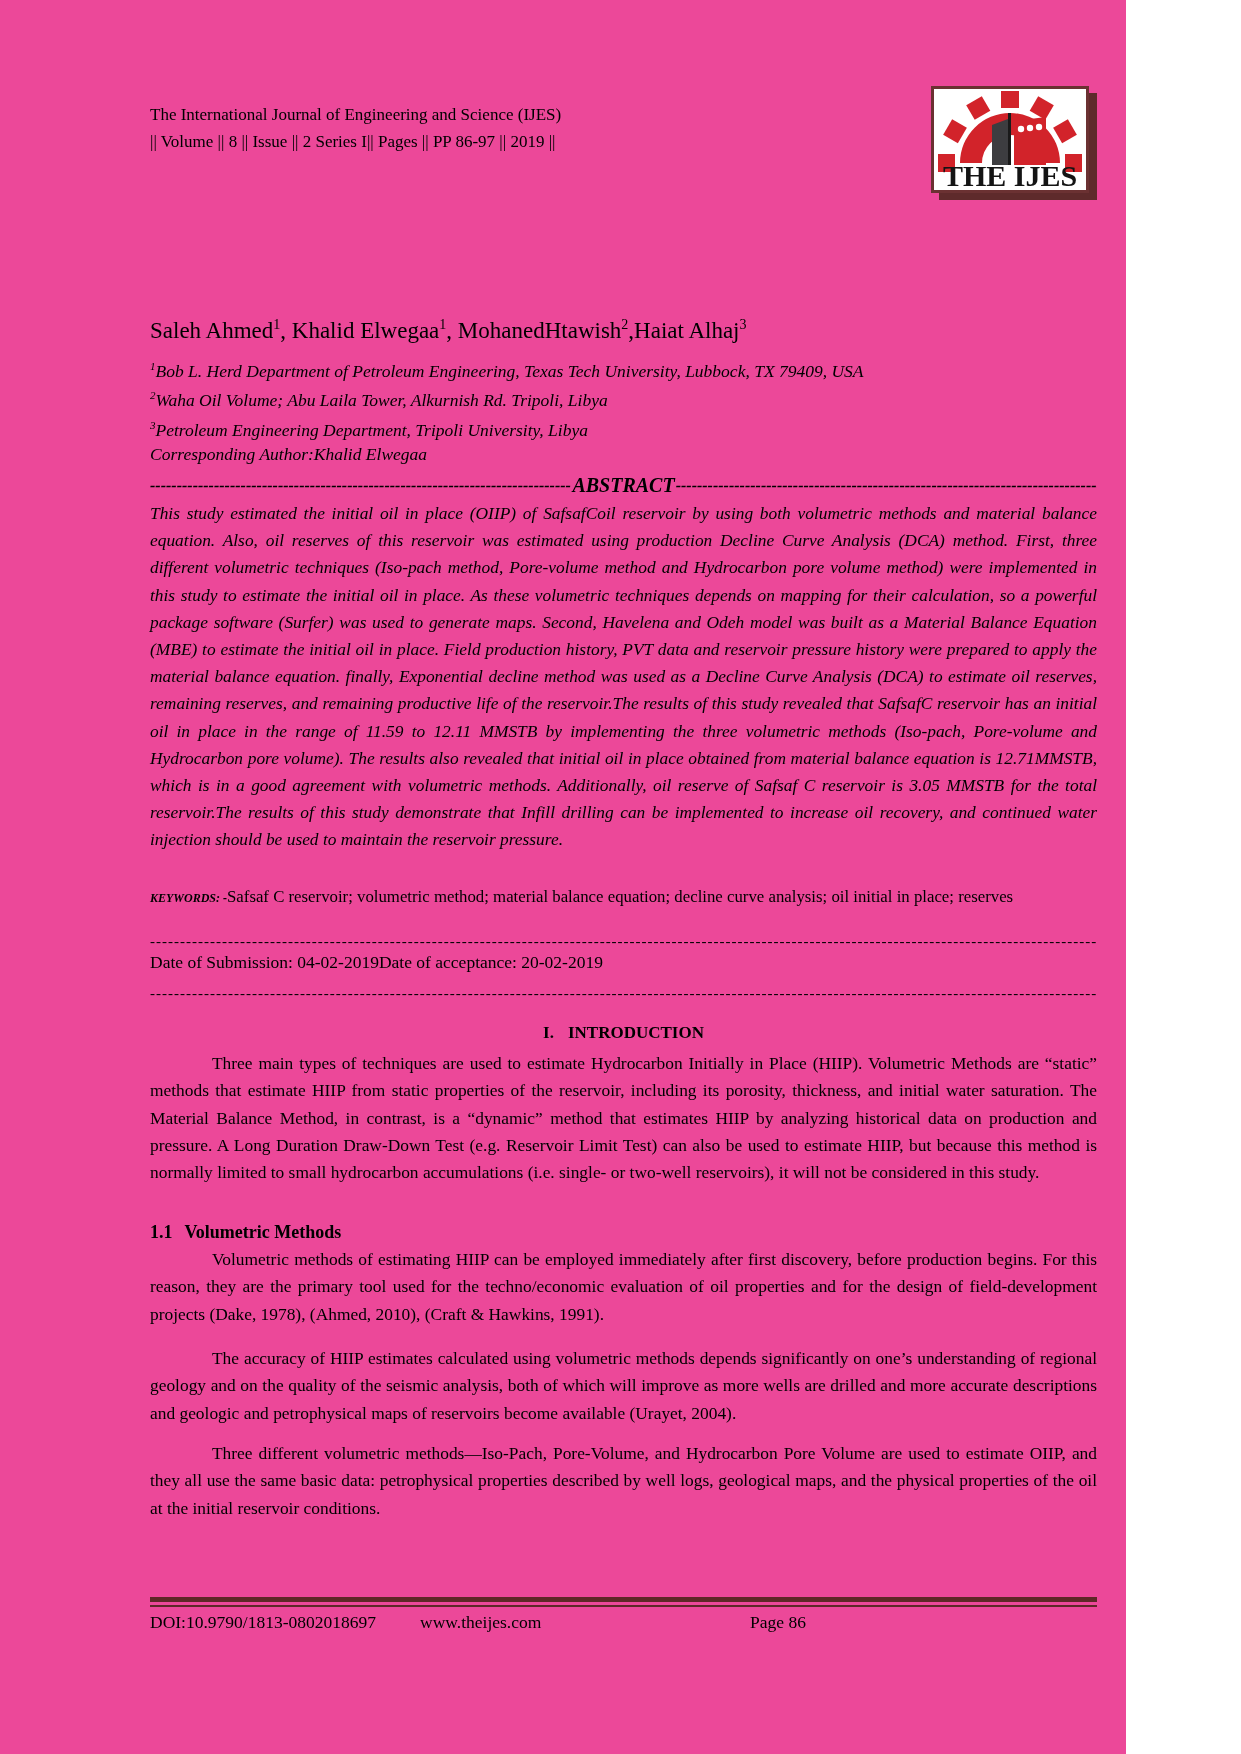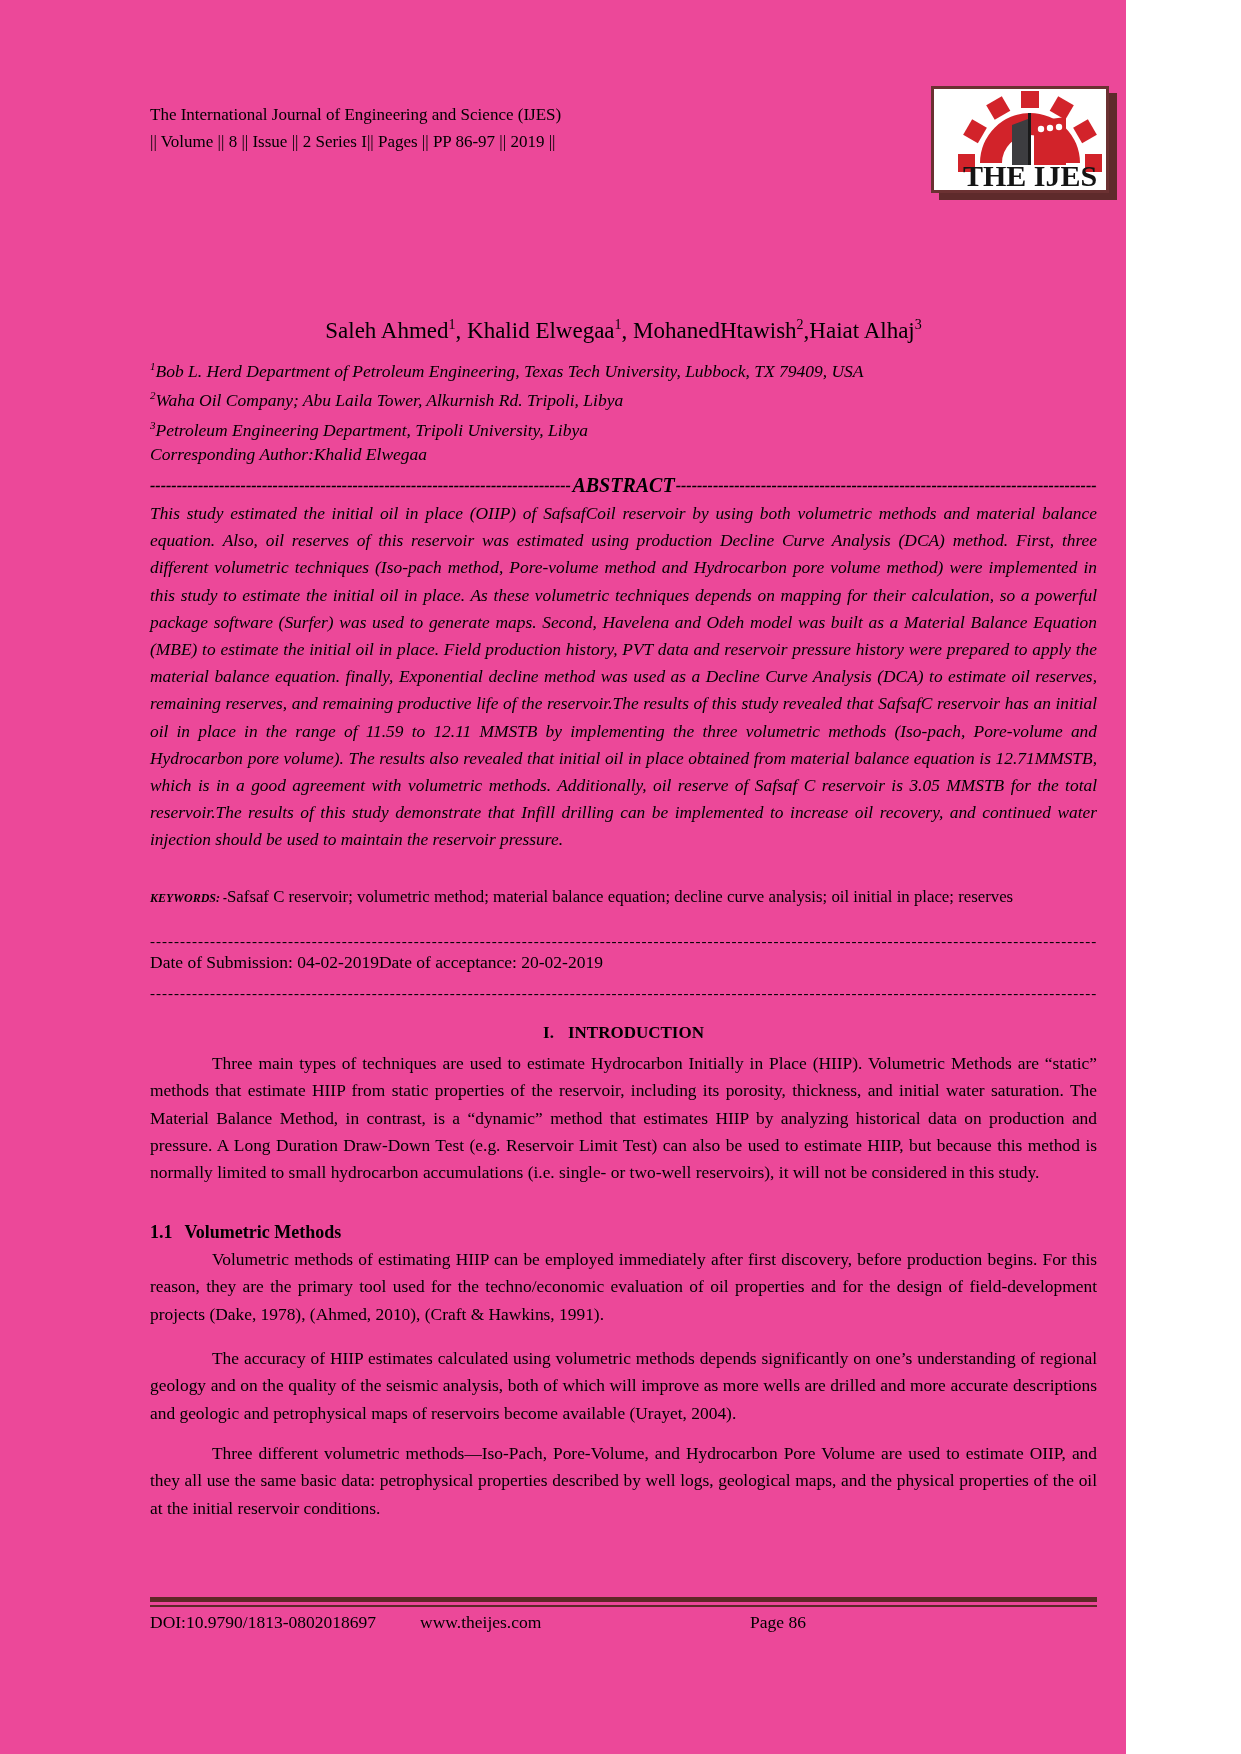--- a/index.html
+++ b/index.html
@@ -9,27 +9,27 @@
   }
   .content { position:absolute; left:150px; top:0; width:947px; height:100%; }
   .abs { position:absolute; left:0; right:0; }
 
   
   .jheader { top:101px; font-size:17px; line-height:27px; }
 
   
   .logo-box {
     position:absolute; left:781px; top:86px; width:152px; height:101px;
-    background:#ffffff; border:3px solid #6b3132; box-shadow:8px 7px 0 #5e2a2b;padding-left:20px;
+    background:#ffffff; border:3px solid #6b3132; box-shadow:8px 7px 0 #5e2a2b;
   }
   .logo-box svg { display:block; }
 
   
   .title { top:212px; text-align:center; font-size:29px; font-weight:bold; line-height:40px; }
-  .authors { top:317px; text-align:center; font-size:23px; }
+  .authors { top:317px; font-size:23px; }
   .authors sup { font-size:14px; }
   .affils { top:354px; text-align:left; font-style:italic; font-size:17.5px; line-height:24.5px; }
   .affils sup { font-size:11px; }
 
   
   .abstract-rule { top:474px; display:flex; align-items:center; font-weight:bold; font-style:italic; }
   .abstract-rule .dash { flex:1; overflow:hidden; white-space:nowrap; font-size:16px; }
   .abstract-rule .lbl { font-size:20px; padding:0 1px; }
   .abstract-body { top:500px; text-align:justify; font-style:italic; font-size:17.4px; line-height:27.2px; }
   .keywords { top:884px; text-align:justify; font-size:16.8px; line-height:26px; }
@@ -89,21 +89,21 @@
       </svg>
     </div>
 
 
     <div class="abs authors">
       <span>Saleh Ahmed</span><sup>1</sup><span>, Khalid Elwegaa</span><sup>1</sup><span>, MohanedHtawish</span><sup>2</sup><span>,Haiat Alhaj</span><sup>3</sup>
     </div>
 
     <div class="abs affils">
       <div><sup>1</sup><span>Bob L. Herd Department of Petroleum Engineering, Texas Tech University, Lubbock, TX 79409, USA</span></div>
-      <div><sup>2</sup><span>Waha Oil Company; Abu Laila Tower, Alkurnish Rd. Tripoli, Libya</span></div>
+      <div><sup>2</sup><span>Waha Oil Volume; Abu Laila Tower, Alkurnish Rd. Tripoli, Libya</span></div>
       <div><sup>3</sup><span>Petroleum Engineering Department, Tripoli University, Libya</span></div>
       <div>Corresponding Author:Khalid Elwegaa</div>
     </div>
 
     <div class="abs abstract-rule">
       <span class="dash">--------------------------------------------------------------------------------</span>
       <span class="lbl">ABSTRACT</span>
       <span class="dash">--------------------------------------------------------------------------------</span>
     </div>
 

